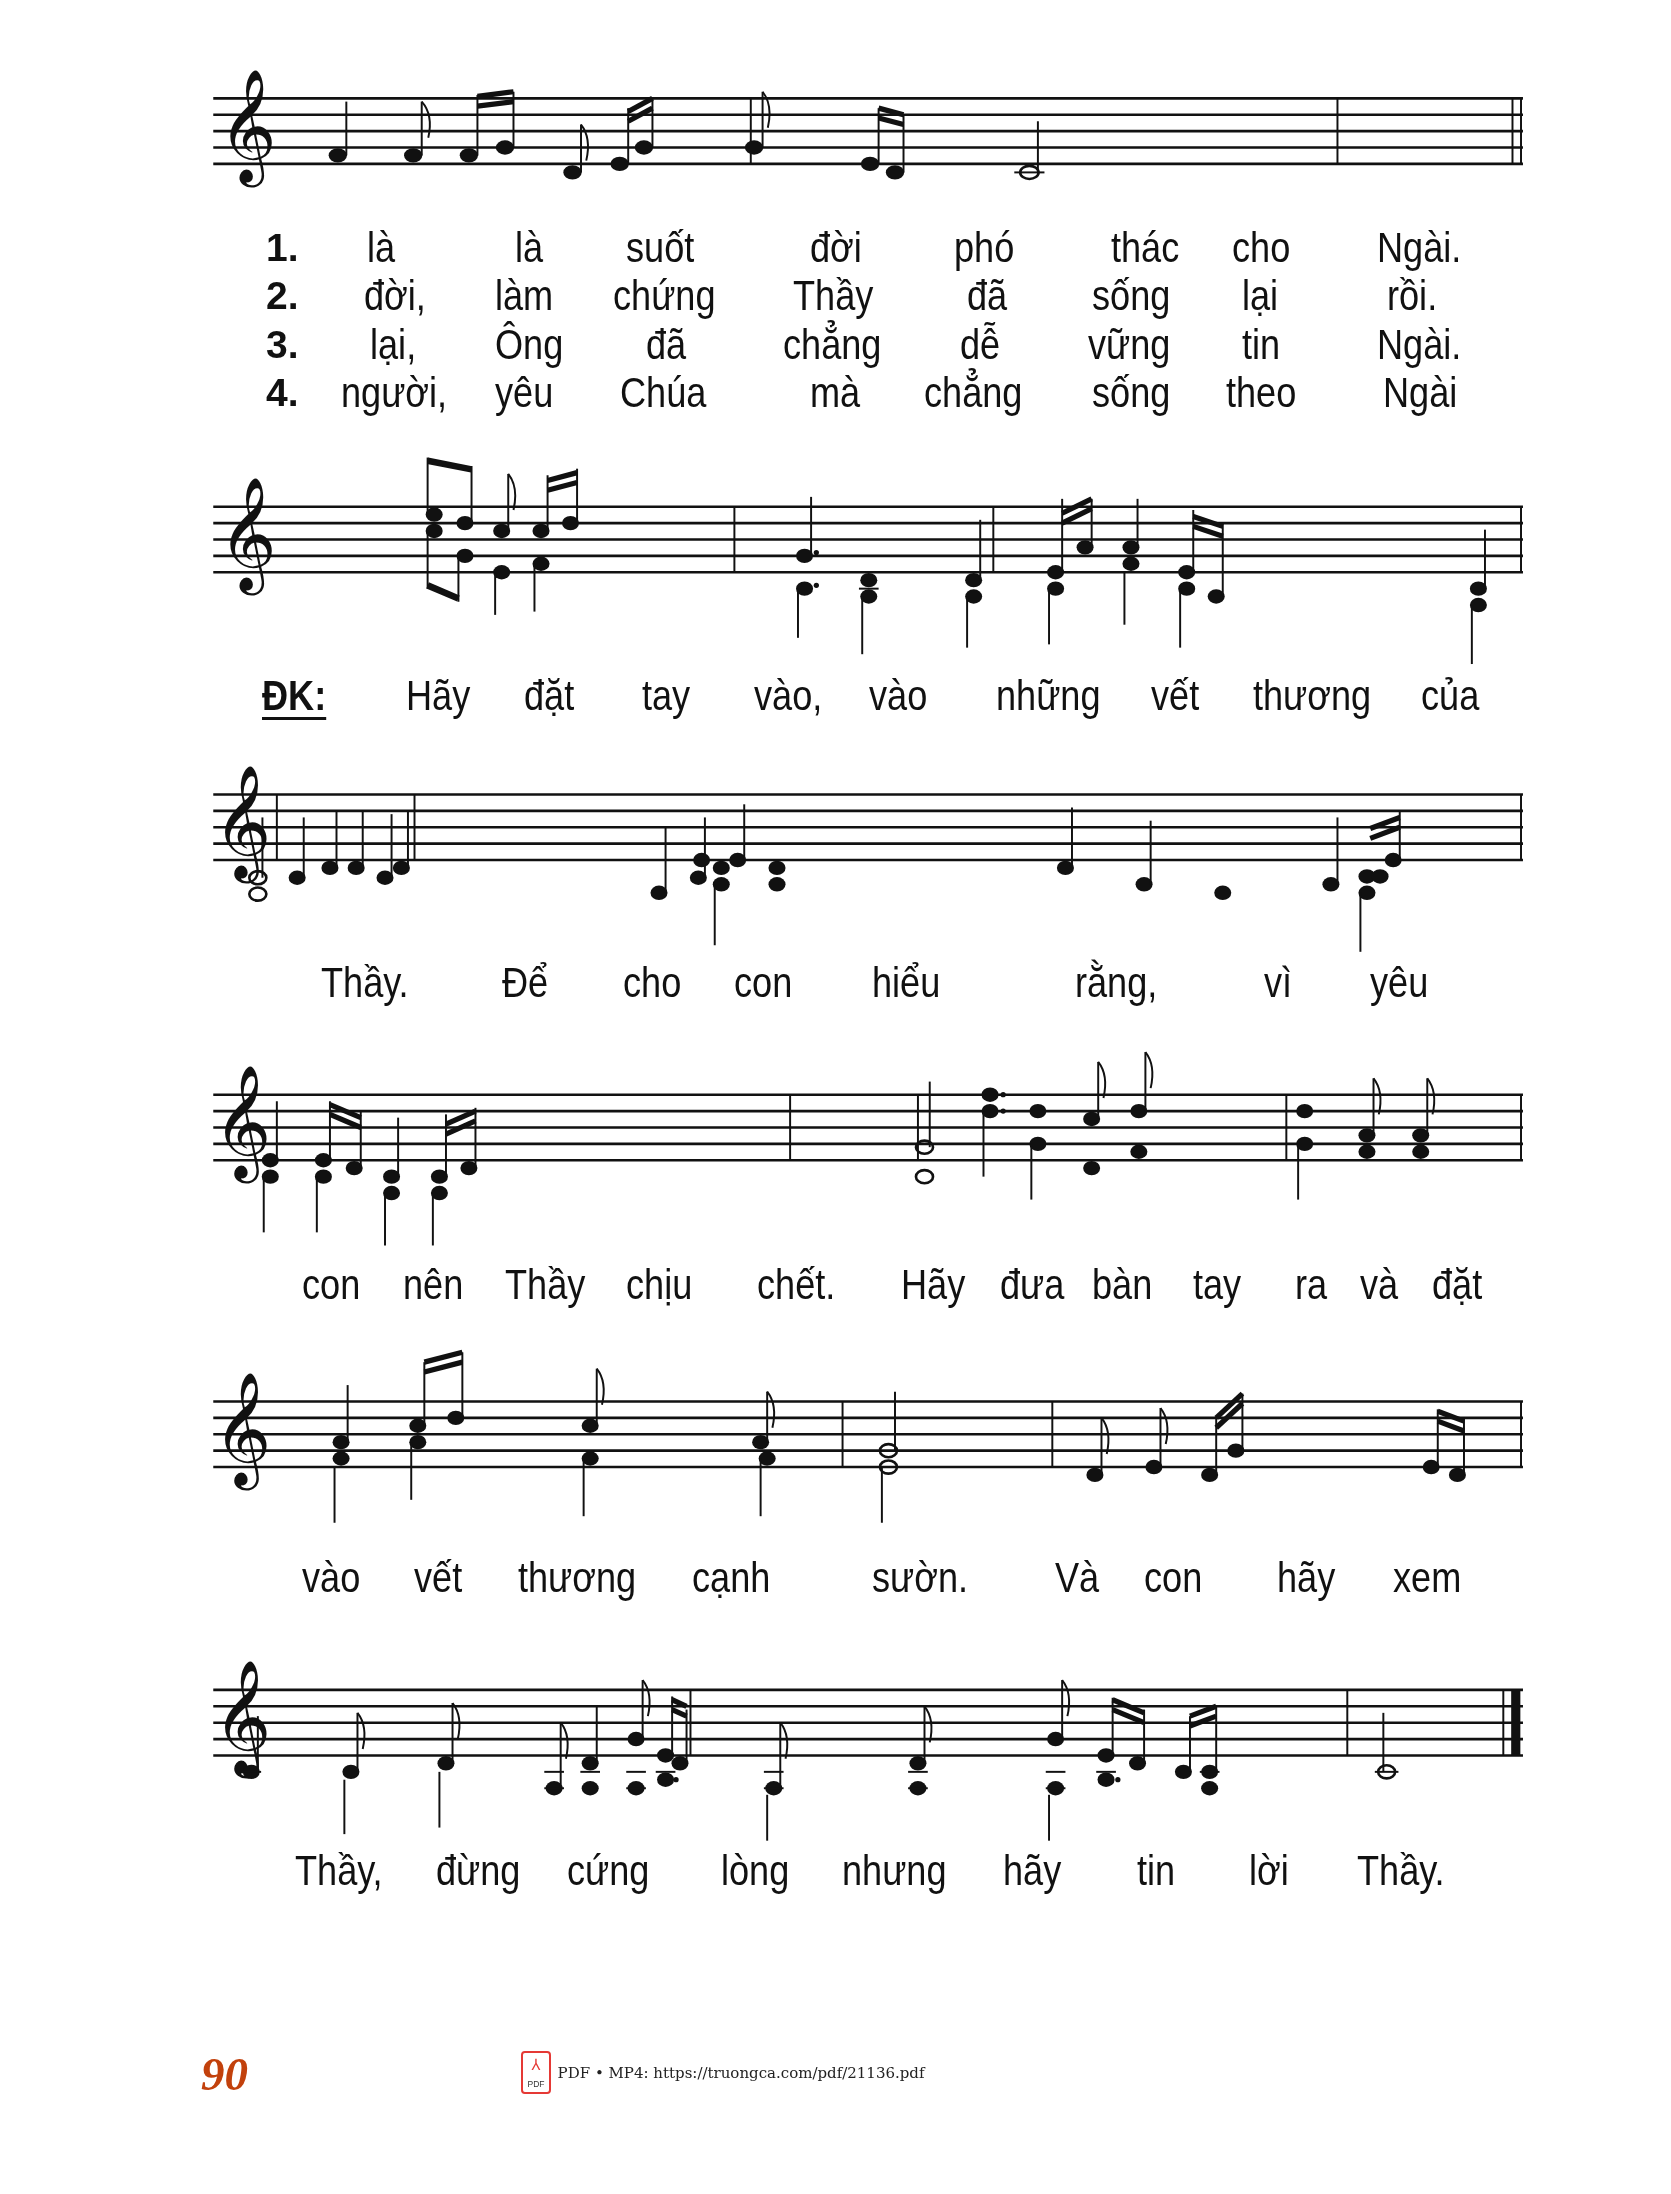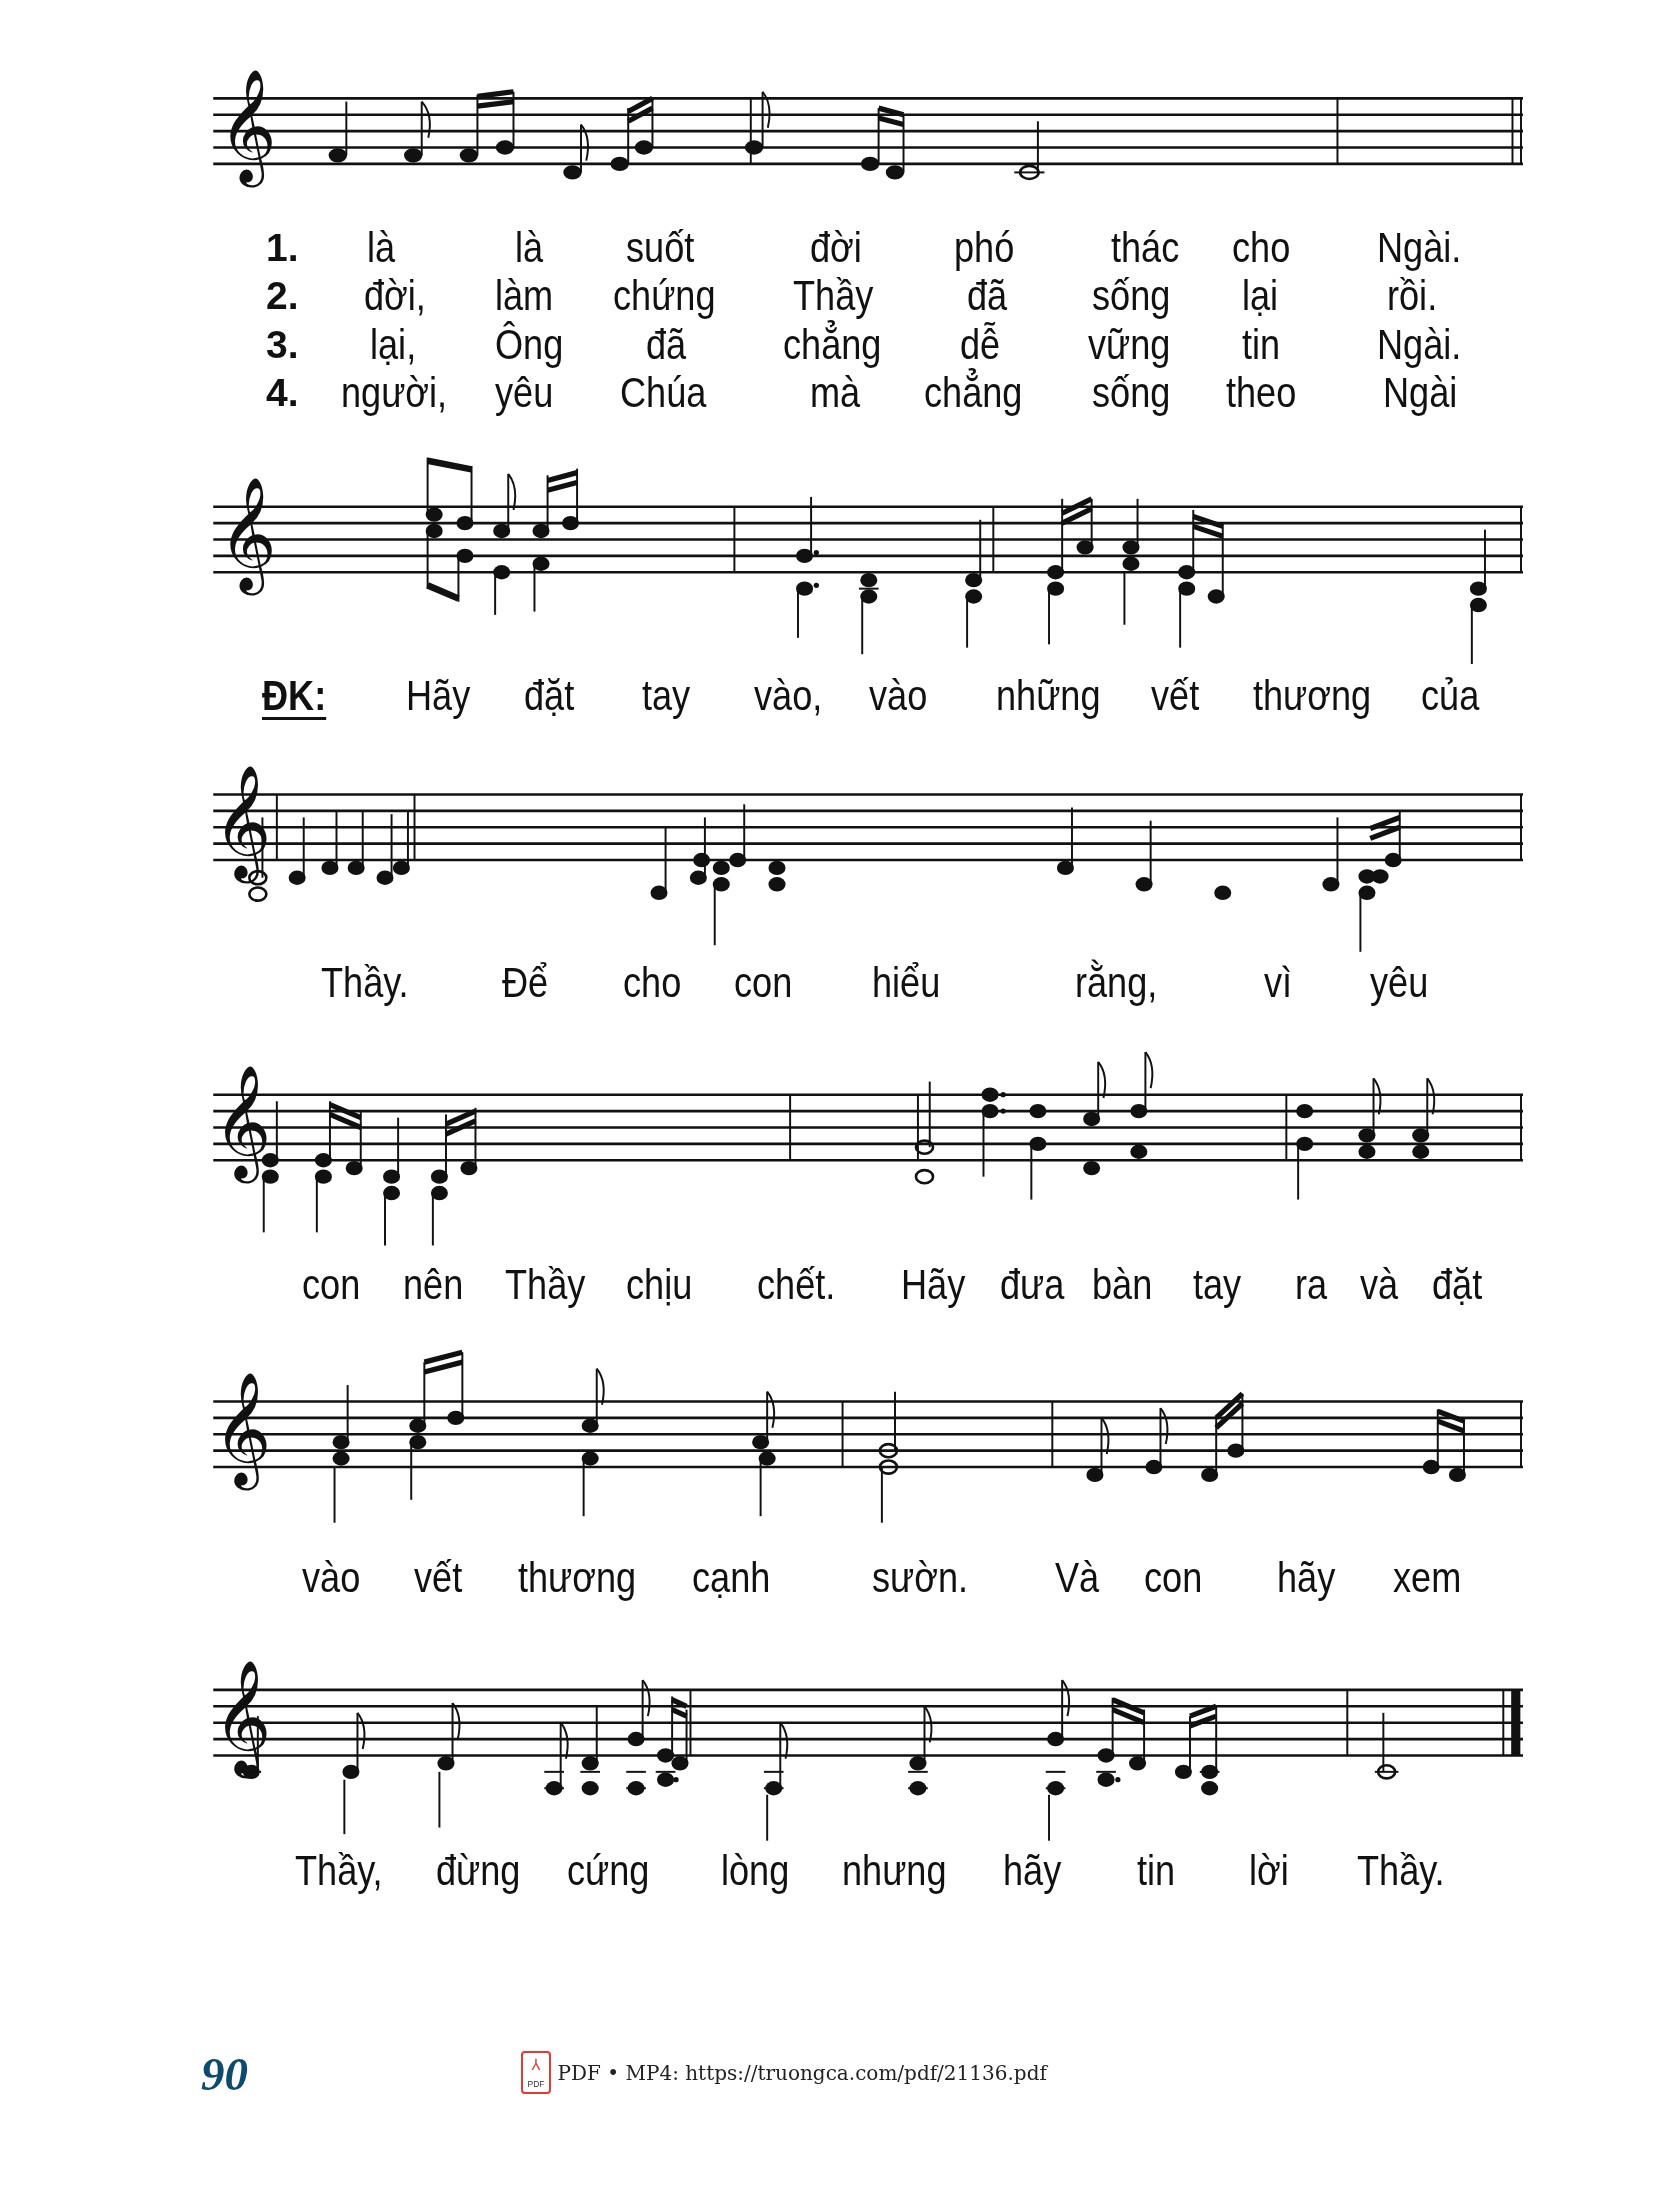--- a/index.html
+++ b/index.html
@@ -2,26 +2,26 @@
 <html style="font-size:10.5px"><head>
 <meta charset="utf-8">
 <style>
   html, body { margin: 0; padding: 0; background: #ffffff; }
   body { width: 1672px; height: 2194px; position: relative; overflow: hidden; font-family: "Liberation Sans", sans-serif; color: #111; }
   .staff-svg { position: absolute; left: 0; top: 0; }
   .lyric-row { position: absolute; left: 0; width: 1672px; height: 52px; }
   .word { position: absolute; font-family: "Liberation Sans", sans-serif; font-size: 42px; line-height: 52px; color: #111; white-space: nowrap; transform: scaleX(0.86); transform-origin: left center; letter-spacing: 0px; }
   .verse-num { position: absolute; font-family: "Liberation Sans", sans-serif; font-weight: bold; font-size: 39px; line-height: 52px; color: #111; }
   .dk-label { font-weight: bold; text-decoration: underline; text-decoration-thickness: 2.6px; text-underline-offset: 6.6px; }
-  .page-num { position: absolute; left: 201px; top: 2047px; font-family: "Liberation Serif", serif; font-style: italic; font-weight: bold; font-size: 47px; color: #0c4a6e; }
+  .page-num { position: absolute; left: 201px; top: 2047px; font-family: "Liberation Serif", serif; font-style: italic; font-weight: bold; font-size: 47px; color: #c2410c; }
   .footer-link { position: absolute; left: 521px; top: 2051px; display: flex; align-items: center; gap: 6.6px; }
   .pdf-icon { width: 30px; height: 43px; border: 2px solid #e53935; border-radius: 3.9px; box-sizing: border-box; position: relative; background: #fff; }
   .pdf-icon .glyph { position: absolute; top: 3.9px; left: 0; right: 0; text-align: center; color: #e53935; font-size: 15.7px; line-height: 15.7px; }
   .pdf-icon .txt { position: absolute; bottom: 2.6px; left: 0; right: 0; text-align: center; font-size: 8.5px; color: #333; font-family: "Liberation Sans", sans-serif; }
-  .footer-text { font-family: "DejaVu Serif", serif; font-size: 20px; color: #222; }
+  .footer-text { font-family: "DejaVu Serif", serif; font-size: 15px; color: #222; }
 </style>
 </head>
 <body>
 
 <svg class="staff-svg" width="1672" height="2194" viewBox="0 0 2550 3347">
   <defs>
     <g id="staff5">
       <line x1="0" y1="0" x2="1998" y2="0" stroke="#111" stroke-width="4"></line>
       <line x1="0" y1="25" x2="1998" y2="25" stroke="#111" stroke-width="4"></line>
       <line x1="0" y1="50" x2="1998" y2="50" stroke="#111" stroke-width="4"></line>

